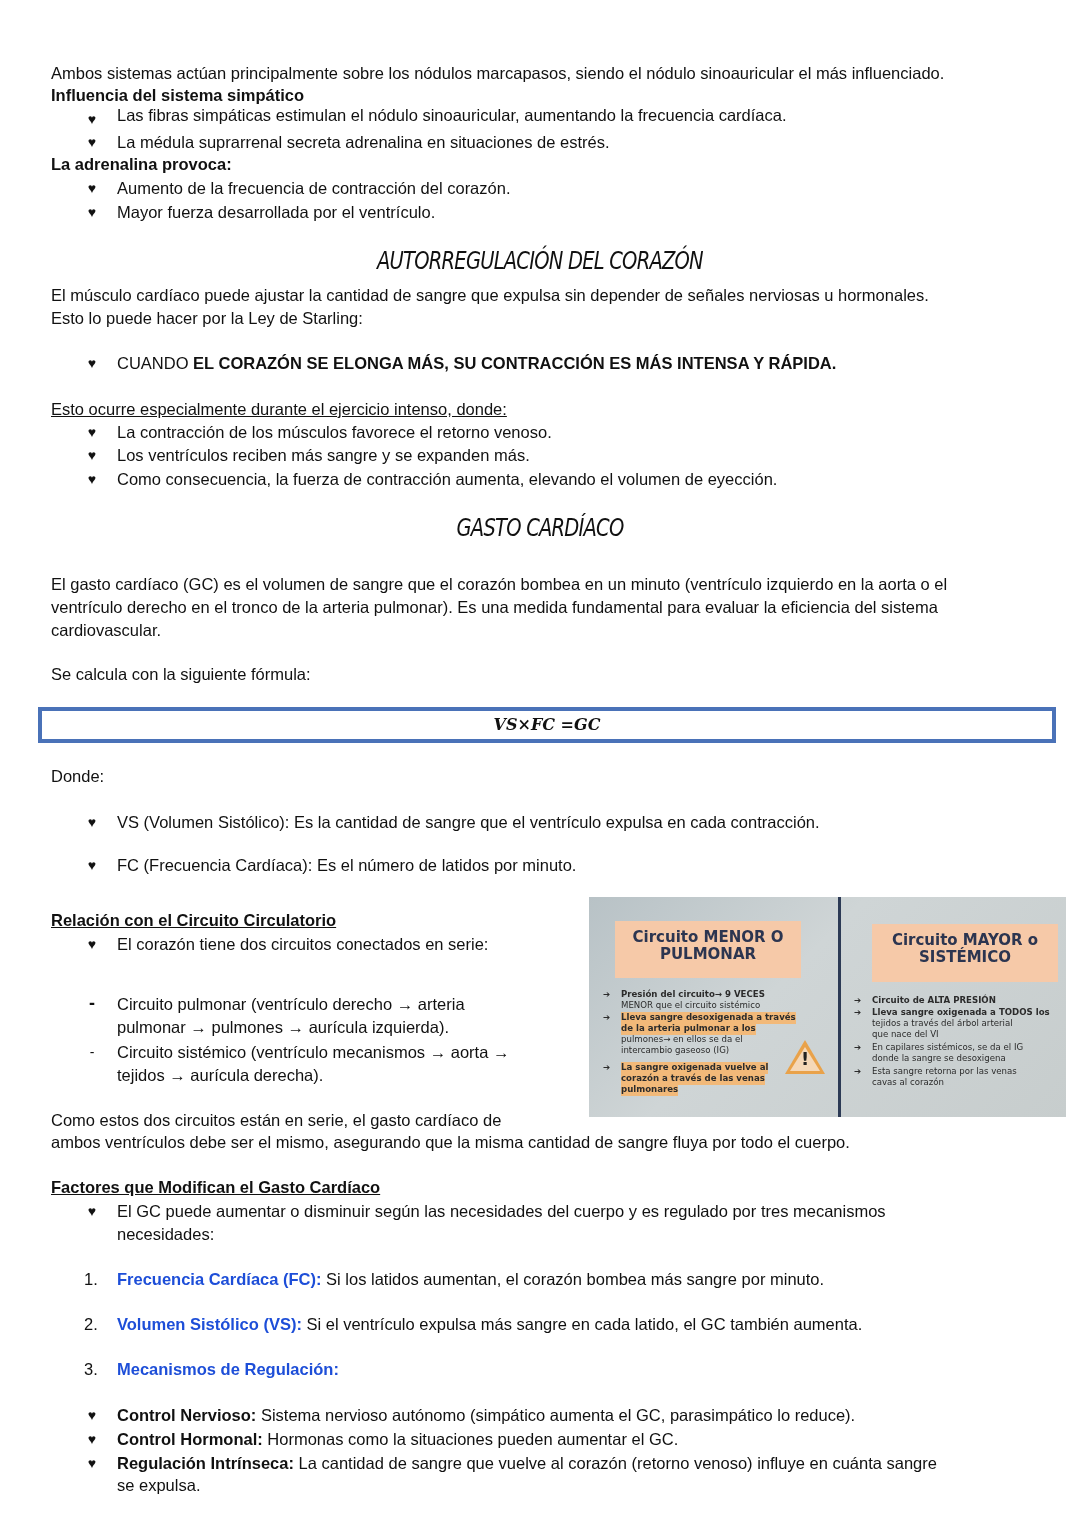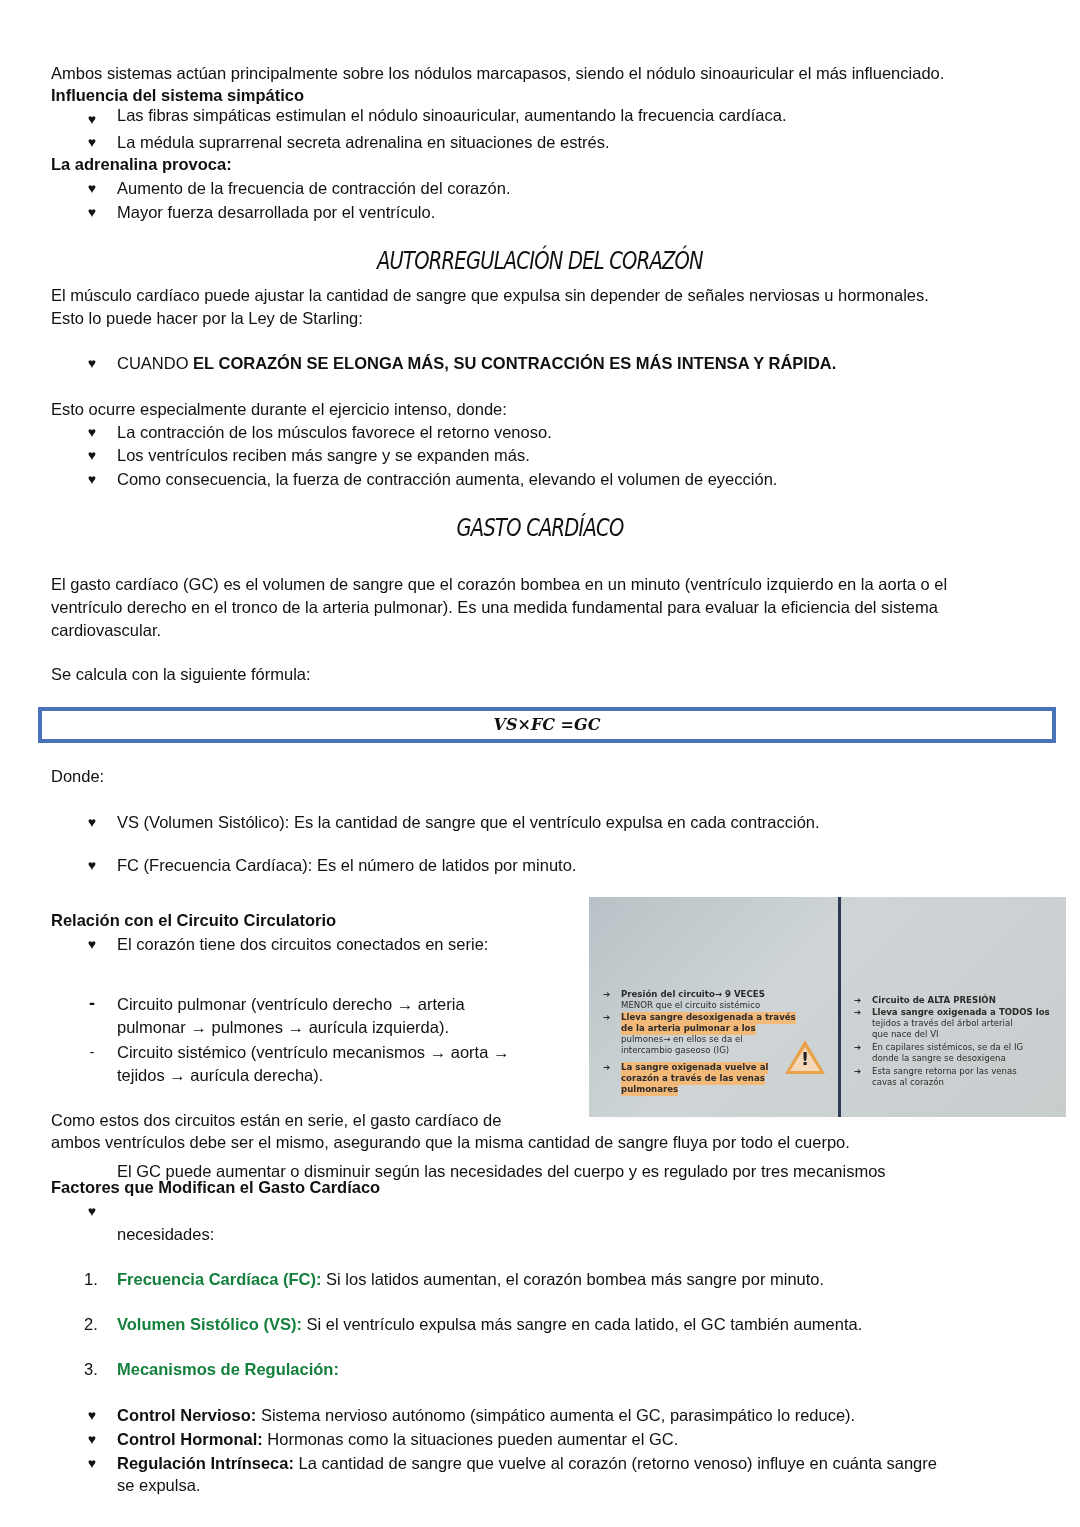--- a/index.html
+++ b/index.html
@@ -3,22 +3,22 @@
   <meta charset="utf-8">
   <style>
     html, body { margin: 0; padding: 0; background: #ffffff; }
     body {
       width: 1080px; height: 1527px; position: relative; overflow: hidden;
       font-family: "Liberation Sans", sans-serif; font-size: 16.5px; color: #111;
     }
     .abs { position: absolute; }
     .line { position: absolute; left: 51px; white-space: nowrap; line-height: 22px; }
     .b { font-weight: bold; }
-    .u { }
-    .red { color: #15803d; font-weight: bold; }
+    .u { text-decoration: underline; }
+    .red { color: #1d4ed8; font-weight: bold; }
     .bullet { position: absolute; left: 84px; width: 16px; text-align: center; font-size: 14px; line-height: 22px; }
     .item { position: absolute; left: 117px; line-height: 22px; white-space: nowrap; }
     .title-hand {
       position: absolute; left: 0; width: 1080px; text-align: center;
       font-family: "DejaVu Sans", sans-serif; font-style: italic; font-weight: normal;
       font-size: 25px; letter-spacing: -1px; transform: scaleX(0.78); transform-origin: center;
     }
     .formula-box {
       position: absolute; left: 38px; top: 707px; width: 1010px; height: 28px;
       border: 4px solid #4a72b8; background: #fff;
@@ -106,20 +106,24 @@
 <div class="item" style="top:1016px">pulmonar → pulmones → aurícula izquierda).</div>
 <span class="bullet" style="top:1041px">-</span>
 <div class="item" style="top:1041px">Circuito sistémico (ventrículo mecanismos → aorta →</div>
 <div class="item" style="top:1064px">tejidos → aurícula derecha).</div>
 <div class="line" style="top:1109px">Como estos dos circuitos están en serie, el gasto cardíaco de</div>
 <div class="line" style="top:1131px">ambos ventrículos debe ser el mismo, asegurando que la misma cantidad de sangre fluya por todo el cuerpo.</div>
 
 <div class="photo">
   <div class="divider"></div>
 
+  <div class="panel-head" style="left:26px;top:24px;width:186px;height:49px">
+    <div>Circuito MENOR O</div>
+    <div>PULMONAR</div>
+  </div>
 
   <div class="pitem" style="left:14px;top:92px">
     <span class="arrow">➔</span>
     <span class="txt b" style="top:0">Presión del circuito→ 9 VECES</span>
     <span class="txt" style="top:11px">MENOR que el circuito sistémico</span>
   </div>
   <div class="pitem" style="left:14px;top:115px">
     <span class="arrow">➔</span>
     <span class="txt b hl" style="top:0">Lleva sangre desoxigenada a través</span>
     <span class="txt b hl" style="top:11px">de la arteria pulmonar a los</span>
@@ -130,20 +134,24 @@
     <span class="arrow">➔</span>
     <span class="txt b hl" style="top:0">La sangre oxigenada vuelve al</span>
     <span class="txt b hl" style="top:11px">corazón a través de las venas</span>
     <span class="txt b hl" style="top:22px">pulmonares</span>
   </div>
 
   <div class="warn"></div>
   <div class="warn-inner"></div>
   <div class="warn-mark">!</div>
 
+  <div class="panel-head" style="left:283px;top:27px;width:186px;height:50px">
+    <div>Circuito MAYOR o</div>
+    <div>SISTÉMICO</div>
+  </div>
 
   <div class="pitem" style="left:265px;top:98px">
     <span class="arrow">➔</span>
     <span class="txt b" style="top:0">Circuito de ALTA PRESIÓN</span>
   </div>
   <div class="pitem" style="left:265px;top:110px">
     <span class="arrow">➔</span>
     <span class="txt b" style="top:0">Lleva sangre oxigenada a TODOS los</span>
     <span class="txt" style="top:11px">tejidos a través del árbol arterial</span>
     <span class="txt" style="top:22px">que nace del VI</span>
@@ -155,21 +163,21 @@
   </div>
   <div class="pitem" style="left:265px;top:169px">
     <span class="arrow">➔</span>
     <span class="txt" style="top:0">Esta sangre retorna por las venas</span>
     <span class="txt" style="top:11px">cavas al corazón</span>
   </div>
 </div>
 
 <div class="line b u" style="top:1176px">Factores que Modifican el Gasto Cardíaco</div>
 <span class="bullet" style="top:1200px">♥</span>
-<div class="item" style="top:1160px">El GC puede aumentar o disminuir según las necesidades del cuerpo y es regulado por tres mecanismos</div>
+<div class="item" style="top:1200px">El GC puede aumentar o disminuir según las necesidades del cuerpo y es regulado por tres mecanismos</div>
 <div class="item" style="top:1223px">necesidades:</div>
 
 <span class="abs" style="left:84px;top:1268px;line-height:22px">1.</span>
 <div class="item" style="top:1268px"><span class="red">Frecuencia Cardíaca (FC):</span><span> Si los latidos aumentan, el corazón bombea más sangre por minuto.</span></div>
 
 <span class="abs" style="left:84px;top:1313px;line-height:22px">2.</span>
 <div class="item" style="top:1313px"><span class="red">Volumen Sistólico (VS):</span><span> Si el ventrículo expulsa más sangre en cada latido, el GC también aumenta.</span></div>
 
 <span class="abs" style="left:84px;top:1358px;line-height:22px">3.</span>
 <div class="item" style="top:1358px"><span class="red">Mecanismos de Regulación:</span></div>

